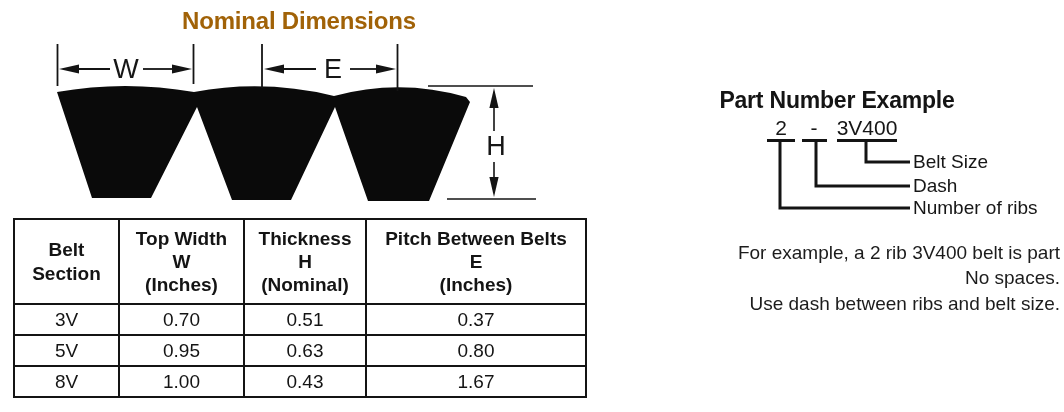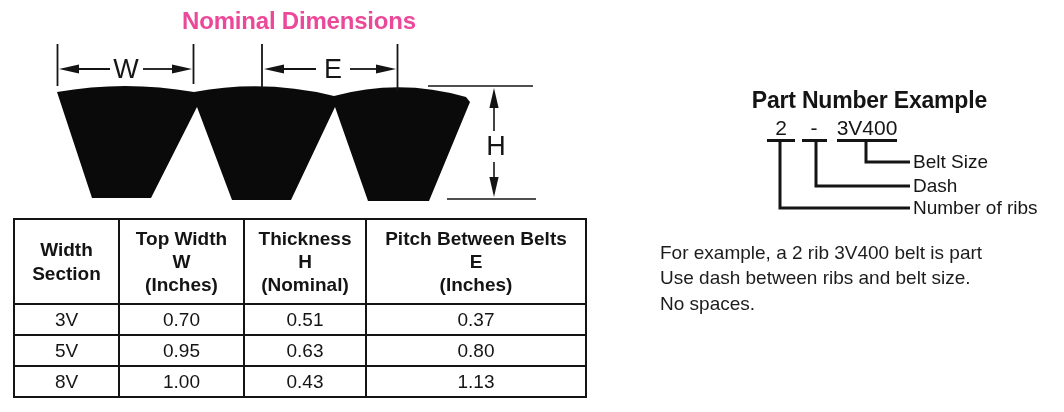--- a/index.html
+++ b/index.html
@@ -3,29 +3,29 @@
 <meta charset="utf-8">
 <style>
   html,body{margin:0;padding:0;background:#ffffff;}
   .canvas{
     position:relative;width:1064px;height:412px;background:#ffffff;
     font-family:"Liberation Sans",sans-serif;color:#111;overflow:hidden;
   }
   .abs{position:absolute;}
   .nominal-title{
     left:139px;top:7px;width:320px;text-align:center;
-    font-size:24px;font-weight:bold;letter-spacing:-0.2px;color:#ec4899;
+    font-size:24px;font-weight:bold;letter-spacing:-0.2px;color:#a16207;
   }
   .pn-title{
-    left:687px;top:87px;width:300px;text-align:right;
+    left:687px;top:87px;width:300px;text-align:center;
     font-size:23px;font-weight:bold;letter-spacing:-0.2px;color:#141414;
   }
   .belt-svg{left:0;top:0;}
   .pn-svg{left:740px;top:112px;}
-  .notes{left:660px;top:240px;width:400px;font-size:19px;line-height:25.4px;color:#1c1c1c;}
+  .notes{left:660px;top:240px;width:400px;font-size:19px;line-height:25.4px;color:#1c1c1c;text-align:right;}
   table.dim{
     position:absolute;left:13px;top:218px;
     border-collapse:collapse;table-layout:fixed;width:572px;
     font-family:"Liberation Sans",sans-serif;color:#141414;
   }
   table.dim td,table.dim th{
     border:2px solid #141414;text-align:center;vertical-align:middle;
     padding:0;white-space:pre-line;
   }
   table.dim th{font-size:19px;font-weight:bold;line-height:1.22;height:83px;}
@@ -89,21 +89,21 @@
 
   <table class="dim">
     <colgroup>
       <col style="width:105px">
         <col style="width:125px">
         <col style="width:122px">
         <col style="width:220px">
     </colgroup>
     <thead>
       <tr>
-        <th>Width
+        <th>Belt
 Section</th>
         <th>Top Width
 W
 (Inches)</th>
         <th>Thickness
 H
 (Nominal)</th>
         <th>Pitch Between Belts
 E
 (Inches)</th>
@@ -119,21 +119,21 @@
       <tr>
         <td>5V</td>
         <td>0.95</td>
         <td>0.63</td>
         <td>0.80</td>
       </tr>
       <tr>
         <td>8V</td>
         <td>1.00</td>
         <td>0.43</td>
-        <td>1.13</td>
+        <td>1.67</td>
       </tr>
     </tbody>
   </table>
 
   <div class="abs pn-title">Part Number Example</div>
 
   <svg class="abs pn-svg" width="330" height="110" viewBox="0 0 330 110">
     <text x="41" y="23" font-size="21" text-anchor="middle">2</text>
     <text x="74" y="23" font-size="21" text-anchor="middle">-</text>
     <text x="127" y="23" font-size="21" text-anchor="middle">3V400</text>
@@ -147,17 +147,17 @@
       <polyline points="40,28.5 40,96 170,96"></polyline>
     </g>
 
     <text x="173" y="56" font-size="19">Belt Size</text>
     <text x="173" y="80" font-size="19">Dash</text>
     <text x="173" y="102" font-size="19">Number of ribs</text>
   </svg>
 
   <div class="abs notes">
     <div>For example, a 2 rib 3V400 belt is part</div>
+    <div>No spaces.</div>
     <div>Use dash between ribs and belt size.</div>
-    <div>No spaces.</div>
   </div>
 
 </div>
 
 </body></html>

